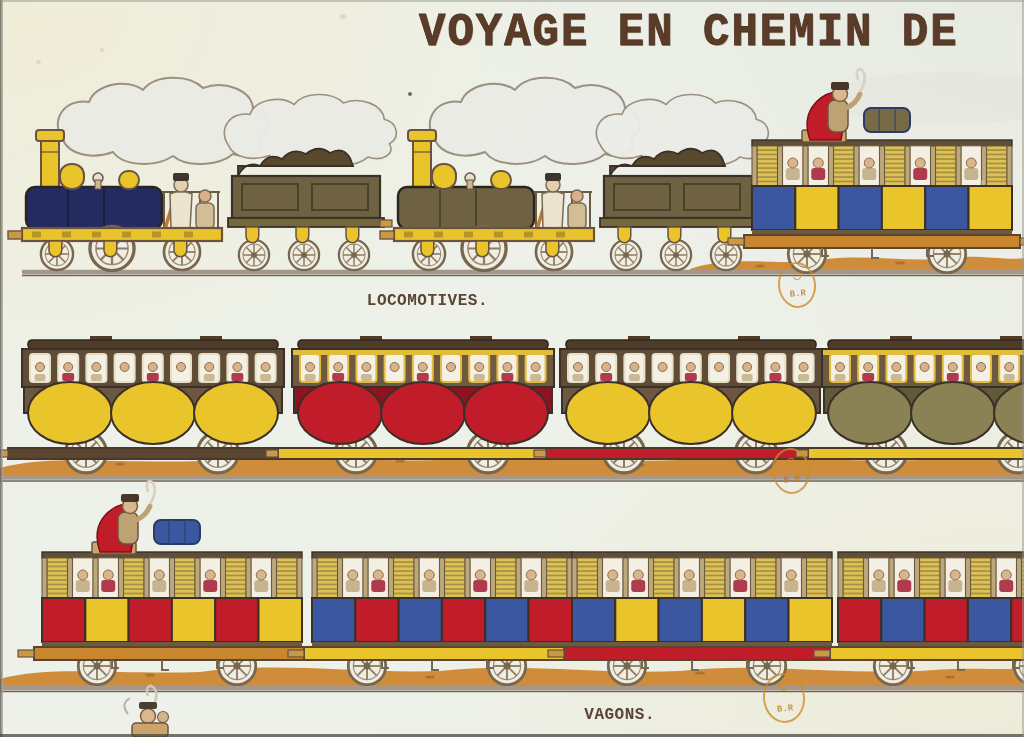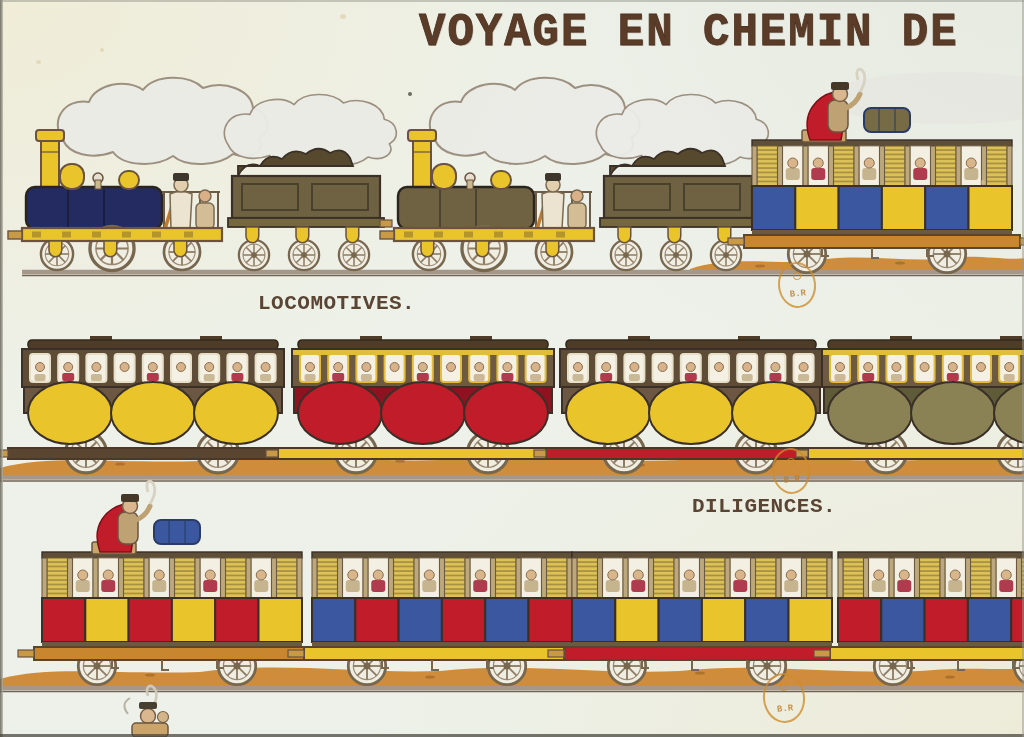--- a/index.html
+++ b/index.html
@@ -14,22 +14,22 @@
   }
   .title{
     position:absolute;left:419px;top:6px;white-space:nowrap;
     font-weight:700;font-size:44px;letter-spacing:2px;
     color:var(--title,#5b3c28);
     -webkit-text-stroke:0.8px #4e3322;
     text-shadow:1px 1px 0 rgba(90,60,40,.25);
     transform:scaleY(1.05);transform-origin:top left;
   }
   .cap{
-    position:absolute;font-weight:700;font-size:21px;letter-spacing:.5px;
-    color:#5a4434;text-align:left;
+    position:absolute;font-weight:700;font-size:16px;letter-spacing:.5px;
+    color:#5a4434;text-align:right;
   }
   #cap-loco{left:258px;top:292px;width:230px;}
   #cap-dili{left:692px;top:495px;width:220px;}
   #cap-vago{left:460px;top:706px;width:195px;}
   .scene{position:absolute;left:0;top:0;}
   .stamp{
     position:absolute;width:38px;height:46px;border:2.5px solid #cf8c2a;
     border-radius:50%;opacity:.78;transform:rotate(-6deg);
     display:flex;align-items:flex-end;justify-content:center;
     color:#c07a20;font-weight:700;font-size:9px;padding-bottom:7px;
@@ -347,21 +347,21 @@
       <circle cx="148" cy="716" r="7.5" fill="#dab78e" stroke="#7a6248" stroke-width="1.5"></circle>
       <rect x="139" y="702" width="18" height="7" rx="2" fill="#474030"></rect>
       <circle cx="163" cy="717" r="5.5" fill="#d3b58c" stroke="#7a6248" stroke-width="1.2"></circle>
       <rect x="132" y="723" width="36" height="14" rx="4" fill="#caa46a" stroke="#6b5540" stroke-width="1.5"></rect>
     </g>
 
     <circle cx="410" cy="94" r="2" fill="#6b6b5e"></circle>
   </svg>
 
   <div class="cap" id="cap-loco">LOCOMOTIVES.</div>
-  <div class="cap" id="cap-dili">DILIGENCES.</div>
+  <div class="cap" id="cap-vago">VAGONS.</div>
 
   <div class="stamp" id="stamp-1">
     <span>B.R</span>
   </div>
   <div class="stamp" id="stamp-2">
     <span>B.R</span>
   </div>
   <div class="stamp" id="stamp-3">
     <span>B.R</span>
   </div>

